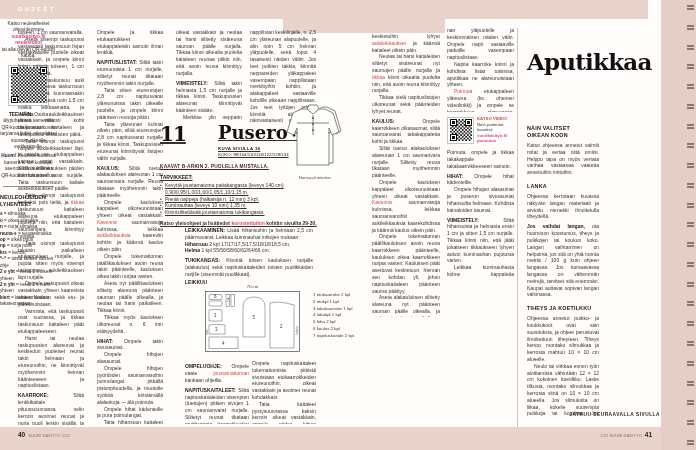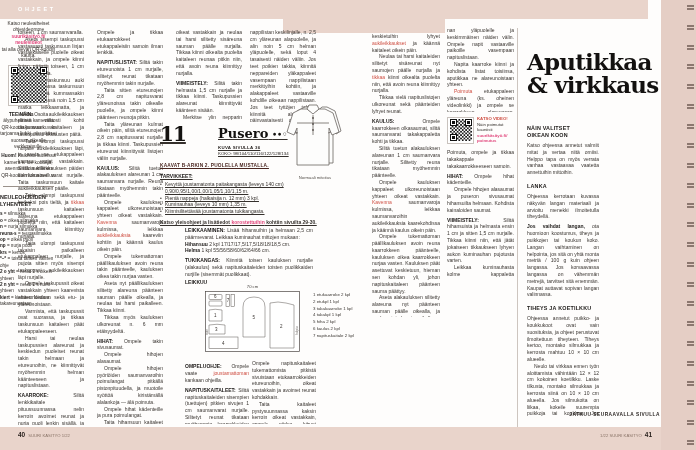--- a/index.html
+++ b/index.html
@@ -29,21 +29,21 @@
   #col5{left:372px;top:33px;width:68px;height:284px;}
   #col6a{left:447px;top:27px;width:67px;height:85px;}
   #col6b{left:447px;top:149px;width:67px;height:130px;}
   #col3b{left:185px;top:360px;width:64px;height:64px;}
   #col4b{left:252px;top:360px;width:64px;height:64px;}
   
   .pusero{position:absolute;left:160px;top:124px;width:166px;text-decoration:underline;}
   .pusero-row{display:flex;align-items:flex-start;}
   .item-number{width:58px;font-family:"DejaVu Serif",serif;font-weight:900;font-size:20px;
     line-height:1;letter-spacing:-1px;color:#141210;}
-  .pusero-title{font-family:"DejaVu Serif",serif;font-weight:900;font-size:13px;line-height:1;color:#141210;}
+  .pusero-title{font-family:"DejaVu Serif",serif;font-weight:900;font-size:18px;line-height:1;color:#141210;}
   .difficulty{font-size:6.5px;letter-spacing:1px;vertical-align:2px;color:#141210;}
   .pusero-kuva{font-size:4.4px;font-weight:bold;letter-spacing:.3px;margin-top:2.5px;color:#2a2522;}
   .pusero-koko{font-size:4.4px;margin-top:1.5px;color:#2a2522;}
   .kaavat{font-size:4.8px;font-weight:bold;letter-spacing:.2px;text-decoration:underline;
     color:#4a2620;margin-top:7px;}
   .tarvikkeet-label{font-size:5px;font-weight:bold;margin-top:5px;color:#1d1a18;}
   ul.tarvikkeet{margin:2px 0 0 0;padding:0;list-style:none;font-size:5px;line-height:1.36;width:160px;text-align:left;}
   ul.tarvikkeet li{position:relative;padding-left:5px;margin:0;}
   ul.tarvikkeet li::before{content:"•";position:absolute;left:0;}
   .pusero-note{font-size:5px;font-weight:bold;margin-top:4px;width:164px;text-align:left;line-height:1.36;}
@@ -296,21 +296,20 @@
       <div class="videobox-title">KATSO VIDEO!</div>
       <div>Näin poimutat</div>
       <div>kauniisti</div>
       <div class="videobox-link">suurikäsityö.fi/</div>
       <div class="videobox-link">poimutus</div>
     </div>
   </div>
 
   <div class="rp-heading">
     <div>Aputikkaa</div>
-    <div>&amp; virkkaus</div>
   </div>
 
   <div id="rpcol1" class="col" style="text-align:justify;">
     <div class="sec-title">
       <div>NÄIN VALITSET</div>
       <div>OIKEAN KOON</div>
     </div>
     <div class="prose" style="margin-top:3px;">
         <p>Katso ohjeessa annetut valmiit mitat ja vertaa niitä omiisi. Helppo tapa on myös verrata vanhaa vastaavaa vaatetta annettuihin mittoihin.</p>
       </div>

